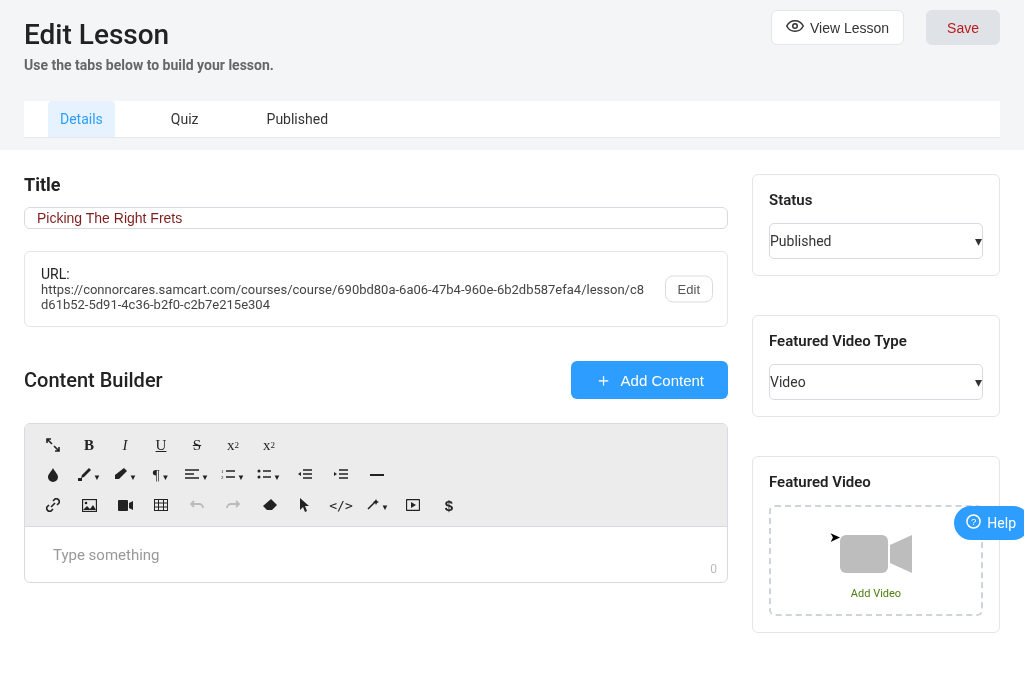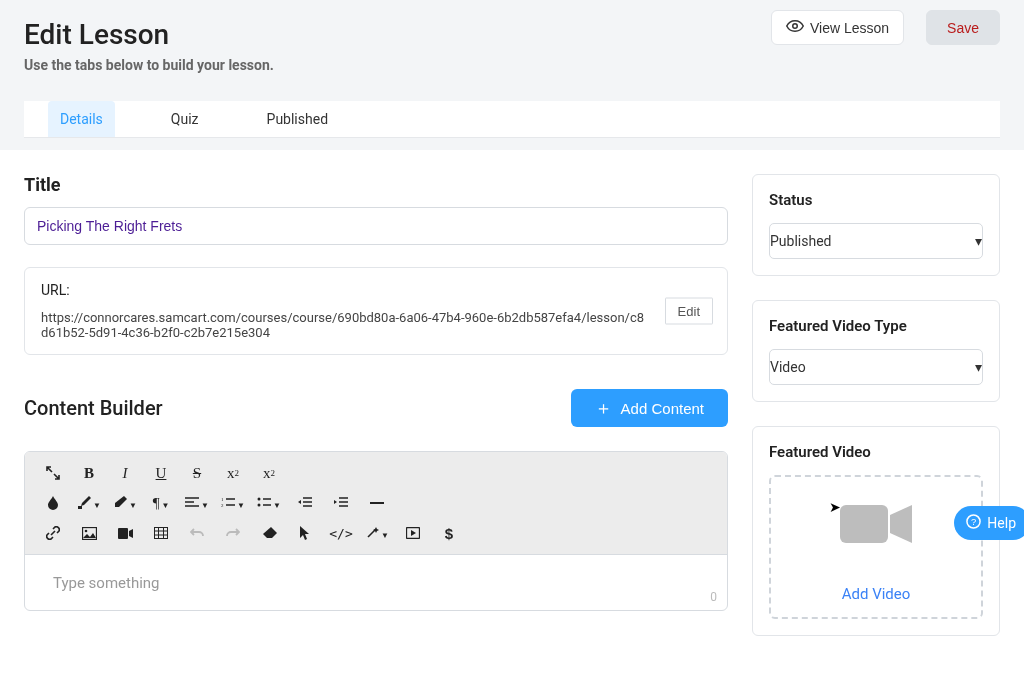--- a/index.html
+++ b/index.html
@@ -9,45 +9,45 @@
   .page-title { font-size: 28px; font-weight: 500; color: #222; }
   .page-sub { font-size: 14px; color: #666; margin-top:6px;font-weight:bold; }
   .header-actions { display:flex; gap:22px; position:absolute; right:24px; top:10px;}
   .btn-outline { background:#fff; border:1px solid #e2e5e9; border-radius:6px; padding:8px 14px; font-size:14px; color:#333; display:flex; align-items:center; gap:6px; cursor:pointer; }
   .btn-disabled { background:#dfe3e7; border:1px solid #dfe3e7; border-radius:6px; padding:8px 20px; font-size:14px; color:#b91c1c; cursor:default; }
   .tabs { background:#fff; border-bottom:1px solid #e6e8eb; padding-left:24px; margin-top:28px; display:flex; gap:44px; }
   .tab { padding:10px 12px; font-size:14px; color:#333; cursor:pointer; }
   .tab.active { background:#e6f3ff; color:#2d9eff; border-radius:4px 4px 0 0; }
   .main-row { display:flex; padding:24px; gap:24px; }
   .left-col { flex:1; }
-  .right-col { width:248px; display:flex; flex-direction:column; gap:24px;}
+  .right-col { width:248px; display:flex; flex-direction:column; gap:39px;}
   .section-label { font-size:18px; font-weight:700; color:#222; margin-bottom:12px;}
-  .input-text { width:100%; border:1px solid #d7dbe0; border-radius:6px; padding:10px 12px; font-size:14px; color:#4c1d95; }
+  .input-text { width:100%; border:1px solid #d7dbe0; border-radius:6px; padding:2px 12px; font-size:14px; color:#7f1d1d; }
   .url-card { border:1px solid #e2e5e9; border-radius:6px; padding:14px 16px; margin-top:22px; position:relative;}
-  .url-label { font-size:14px; color:#222; margin-bottom:12px;}
+  .url-label { font-size:14px; color:#222; margin-bottom:0;}
   .url-value { font-size:13px; color:#444; word-break:break-all; padding-right:60px;}
-  .edit-chip { position:absolute; right:14px; top:50%; transform:translateY(-50%); border:1px solid #d7dbe0; background:#fff; border-radius:1px; padding:5px 12px; font-size:13px; color:#555; cursor:pointer;}
+  .edit-chip { position:absolute; right:14px; top:50%; transform:translateY(-50%); border:1px solid #d7dbe0; background:#fff; border-radius:8px; padding:5px 12px; font-size:13px; color:#555; cursor:pointer;}
   .builder-header { display:flex; align-items:center; justify-content:space-between; margin-top:34px; margin-bottom:24px;}
   .builder-title { font-size:20px; font-weight:500; color:#222;}
   .btn-primary { background:#2d9eff; color:#fff; border:none; border-radius:6px; padding:10px 24px; font-size:15px; display:flex; align-items:center; gap:8px; cursor:pointer;}
   .editor-wrap { border:1px solid #d7dbe0; border-radius:6px; overflow:hidden;}
   .toolbar { background:#ececec; border-bottom:1px solid #d7dbe0; padding:6px 10px;}
   .tb-row { display:flex; align-items:center; gap:0; flex-wrap:wrap; }
   .tb-btn { width:36px; height:30px; display:flex; align-items:center; justify-content:center; font-size:15px; color:#222; cursor:pointer; font-family: Georgia, 'Times New Roman', serif;}
   .tb-btn.muted { color:#bbb; }
   .tb-btn .caret { font-size:8px; margin-left:2px; position:relative; top:2px; font-family: Arial, sans-serif;}
   .tb-btn svg { display:block; }
   .editor-body { padding:18px 28px; position:relative; min-height:50px;}
   .placeholder { color:#999; font-size:15px;}
   .char-count { position:absolute; right:10px; bottom:6px; font-size:12px; color:#bbb;}
   .side-card { border:1px solid #e2e5e9; border-radius:6px; padding:16px; }
   .side-title { font-size:15px; font-weight:600; color:#222; margin-bottom:14px;}
   .select { width:100%; border:1px solid #d7dbe0; border-radius:5px; padding:9px 0; font-size:14px; color:#333; display:flex; justify-content:space-between; align-items:center; cursor:pointer;}
   .dropzone { border:2px dashed #cfd4da; border-radius:6px; padding:24px 10px 14px 10px; display:flex; flex-direction:column; align-items:center; gap:10px; cursor:pointer; margin-top:6px; position:relative;}
-  .dropzone-label { color:#3b82f6; font-size:15px;margin-top:28px;}
+  .dropzone-label { color:#4d7c0f; font-size:11px;}
   .cam-svg { fill:#bdbdbd; }
   .help-fab { position:absolute; right:-6px; bottom:60px; background:#2d9eff; color:#fff; border-radius:20px 0 0 20px; padding:8px 14px 8px 12px; font-size:14px; display:flex; align-items:center; gap:6px; cursor:pointer; border-top-right-radius:20px; border-bottom-right-radius:20px;}
   .help-fab-container{position:fixed; right:0; bottom:80px;}
   .cursor-arrow { position:absolute; left:58px; top:22px; font-size:14px; color:#000; pointer-events:none;}
 </style>
 </head>
 <body>
 
 <div class="header-area">
   <div class="header-top">

